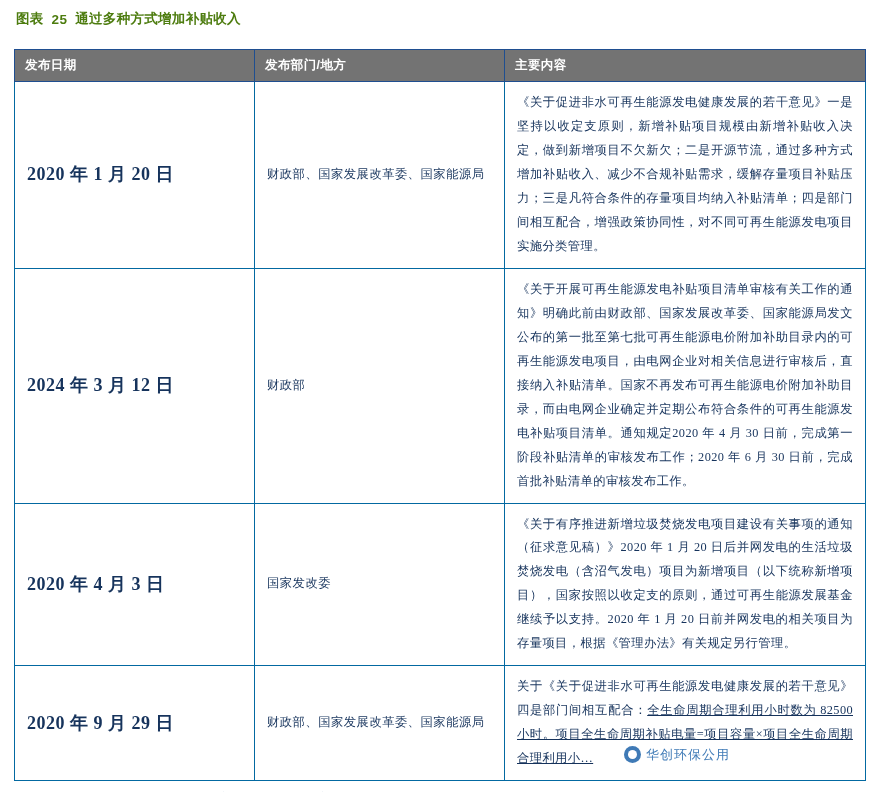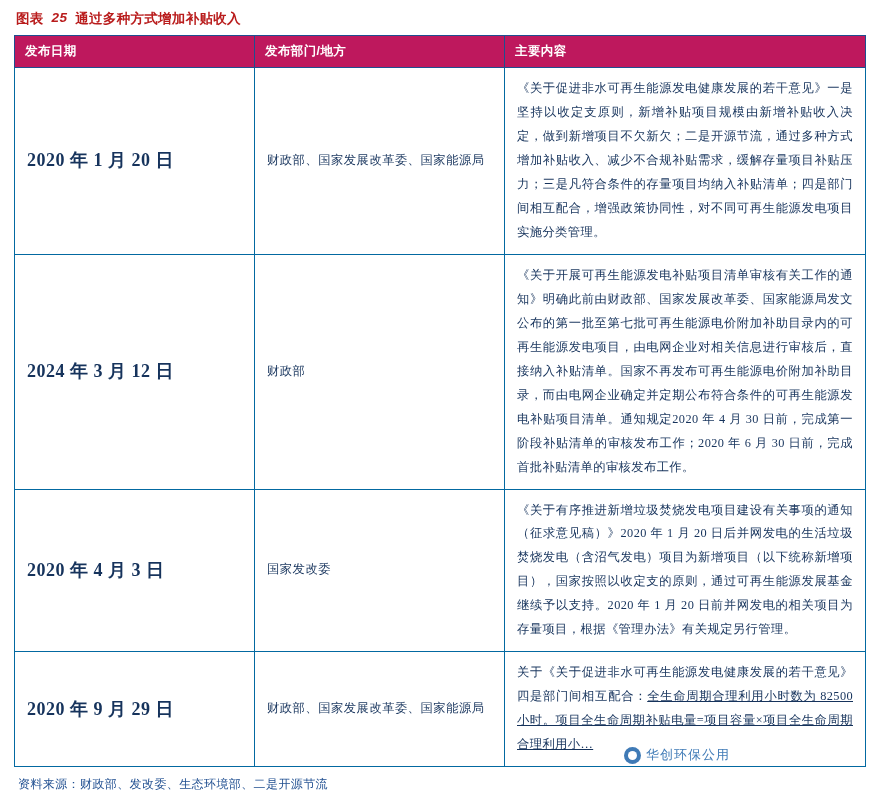--- a/index.html
+++ b/index.html
@@ -16,41 +16,41 @@
   }
   .page {
     position: relative;
     width: 880px;
     height: 792px;
     box-sizing: border-box;
     padding: 8px 14px 0 14px;
   }
   .fig-title {
     display: flex;
-    align-items: flex-start;
+    align-items: center;
     gap: 6px;
     font-weight: bold;
     font-size: 13.5px;
-    color: #b91c1c;
+    color: #4d7c0f;
     letter-spacing: 0.3px;
-    margin: 2px 0 7px 2px;
+    margin: 2px 0 21px 2px;
     font-family: "Liberation Sans", "DejaVu Sans", sans-serif;
   }
   .fig-title .fig-label { font-weight: bold; }
-  .fig-title .fig-num { font-weight: bold; padding: 0 2px; font-style: italic; }
+  .fig-title .fig-num { font-weight: bold; padding: 0 2px; }
   .fig-title .fig-name { font-weight: bold; }
 
   table.policy {
     width: 852px;
     border-collapse: collapse;
     table-layout: fixed;
     font-size: 12.3px;
   }
   table.policy th {
-    background: #be185d;
+    background: #737373;
     color: #ffffff;
     font-weight: bold;
     text-align: left;
     padding: 7px 10px;
     border: 1px solid #1F4E90;
     font-family: "Liberation Sans", "DejaVu Sans", sans-serif;
     font-size: 12.5px;
     letter-spacing: 0.4px;
   }
   table.policy td {
@@ -90,21 +90,21 @@
     font-size: 12px;
     color: #1F4E90;
     font-family: "Liberation Serif", "DejaVu Serif", serif;
     letter-spacing: 0.4px;
   }
   .watermark {
     position: absolute;
     right: 150px;
     bottom: 28px;
     display: flex;
-    align-items: flex-end;
+    align-items: flex-start;
     gap: 5px;
     opacity: 0.92;
     pointer-events: none;
   }
   .watermark .wm-mark {
     width: 17px; height: 17px;
     border-radius: 50%;
     background: #2f6fb0;
     position: relative;
     flex: none;

